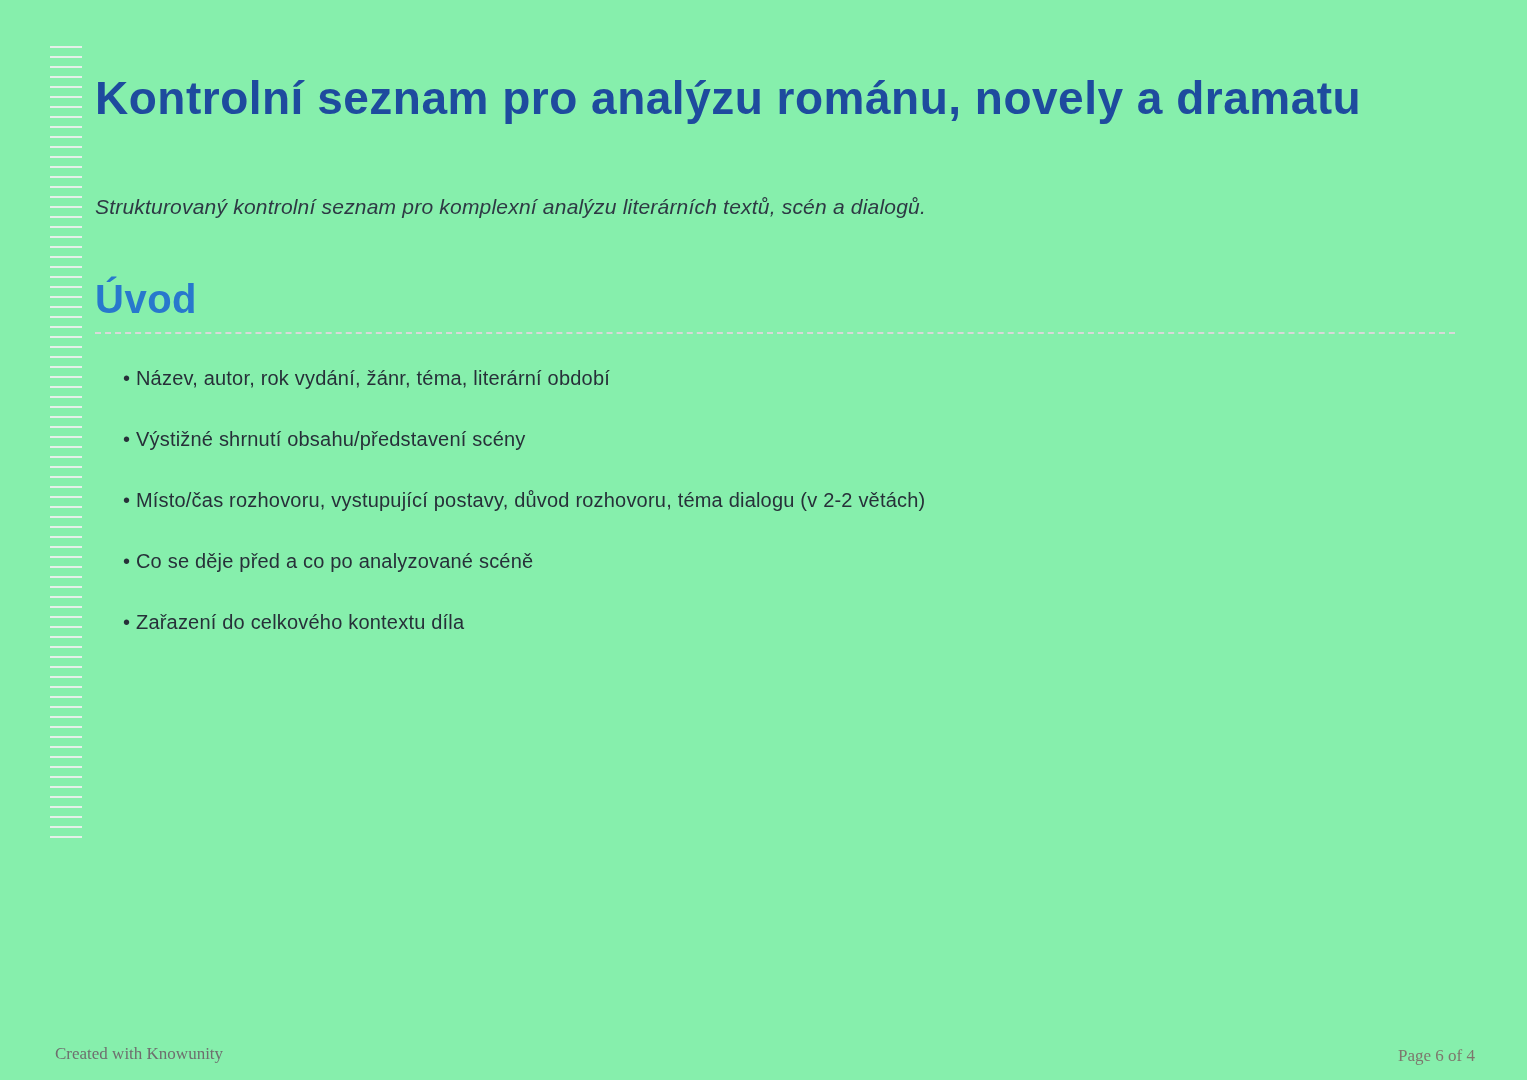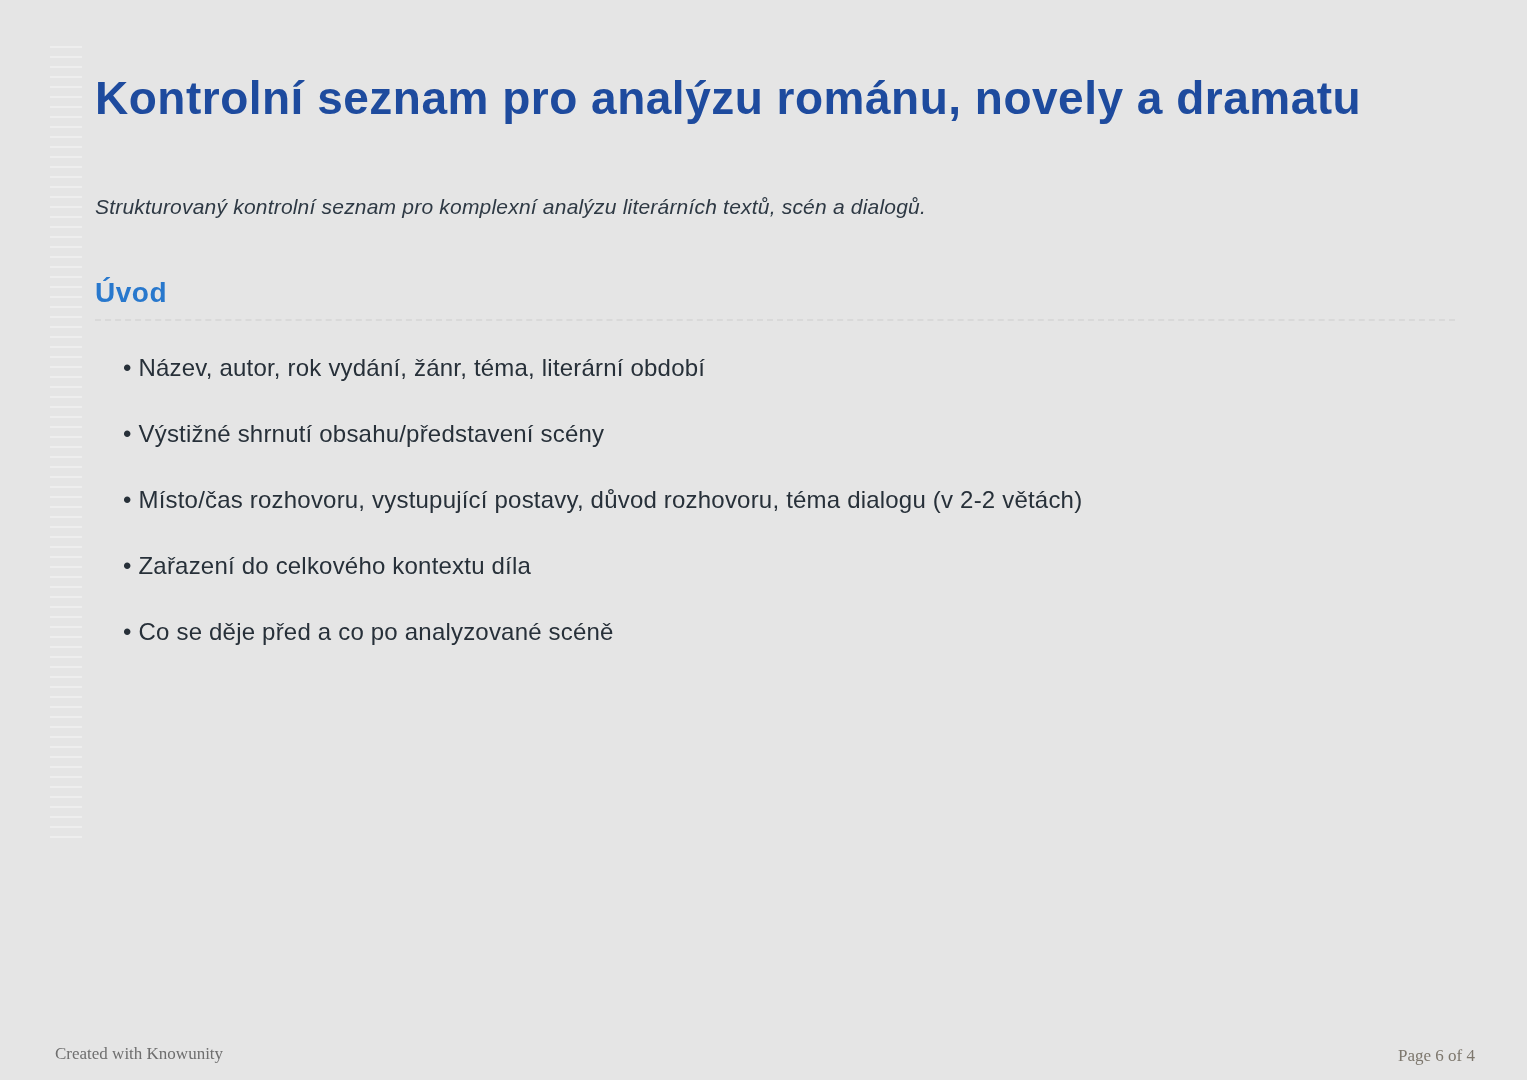--- a/index.html
+++ b/index.html
@@ -4,21 +4,21 @@
 <style>
   html, body {
     margin: 0;
     padding: 0;
     background: #ffffff;
   }
   .page {
     position: relative;
     width: 1527px;
     height: 1080px;
-    background: #e5e5e5;
+    background: #86efac;
     overflow: hidden;
     font-family: "Liberation Sans", "DejaVu Sans", sans-serif;
   }
   
   .edge-decoration {
     position: absolute;
     left: 50px;
     top: 46px;
     width: 32px;
     height: 796px;
@@ -48,36 +48,36 @@
   }
   .doc-subtitle {
     margin: 66px 0 0 0;
     font-size: 21px;
     font-style: italic;
     color: var(--subtitle_text, #2e3944);
     letter-spacing: 0.2px;
   }
   .section-heading {
     margin: 58px 0 0 0;
-    font-size: 28px;
+    font-size: 40px;
     font-weight: 700;
     color: var(--heading_blue, #2878cd);
     letter-spacing: 0.5px;
   }
   .section-divider {
     margin-top: 10px;
     width: 1360px;
     border: none;
     border-top: 2px dashed var(--divider_gray, #d9d9d9);
   }
   .bullet-list {
     list-style: none;
     margin: 32px 0 0 0;
     padding: 0 0 0 28px;
-    font-size: 24px;
+    font-size: 20px;
     color: var(--body_text, #273039);
     letter-spacing: 0.2px;
   }
   .bullet-list li {
     margin-bottom: 36px;
     line-height: 1.25;
   }
   .bullet-list li::before {
     content: "\2022\00a0";
     color: var(--body_text, #273039);
@@ -114,22 +114,22 @@
     <p class="doc-subtitle">Strukturovaný kontrolní seznam pro komplexní analýzu literárních textů, scén a dialogů.</p>
 
     <h2 class="section-heading">Úvod</h2>
 
     <hr class="section-divider">
 
     <ul class="bullet-list">
       <li>Název, autor, rok vydání, žánr, téma, literární období</li>
       <li>Výstižné shrnutí obsahu/představení scény</li>
       <li>Místo/čas rozhovoru, vystupující postavy, důvod rozhovoru, téma dialogu (v 2-2 větách)</li>
+      <li>Co se děje před a co po analyzované scéně</li>
       <li>Zařazení do celkového kontextu díla</li>
-      <li>Co se děje před a co po analyzované scéně</li>
     </ul>
 
   </div>
 
   <div class="footer-credit">Created with Knowunity</div>
 
   <div class="footer-page">Page 6 of 4</div>
 
 </div>
 

